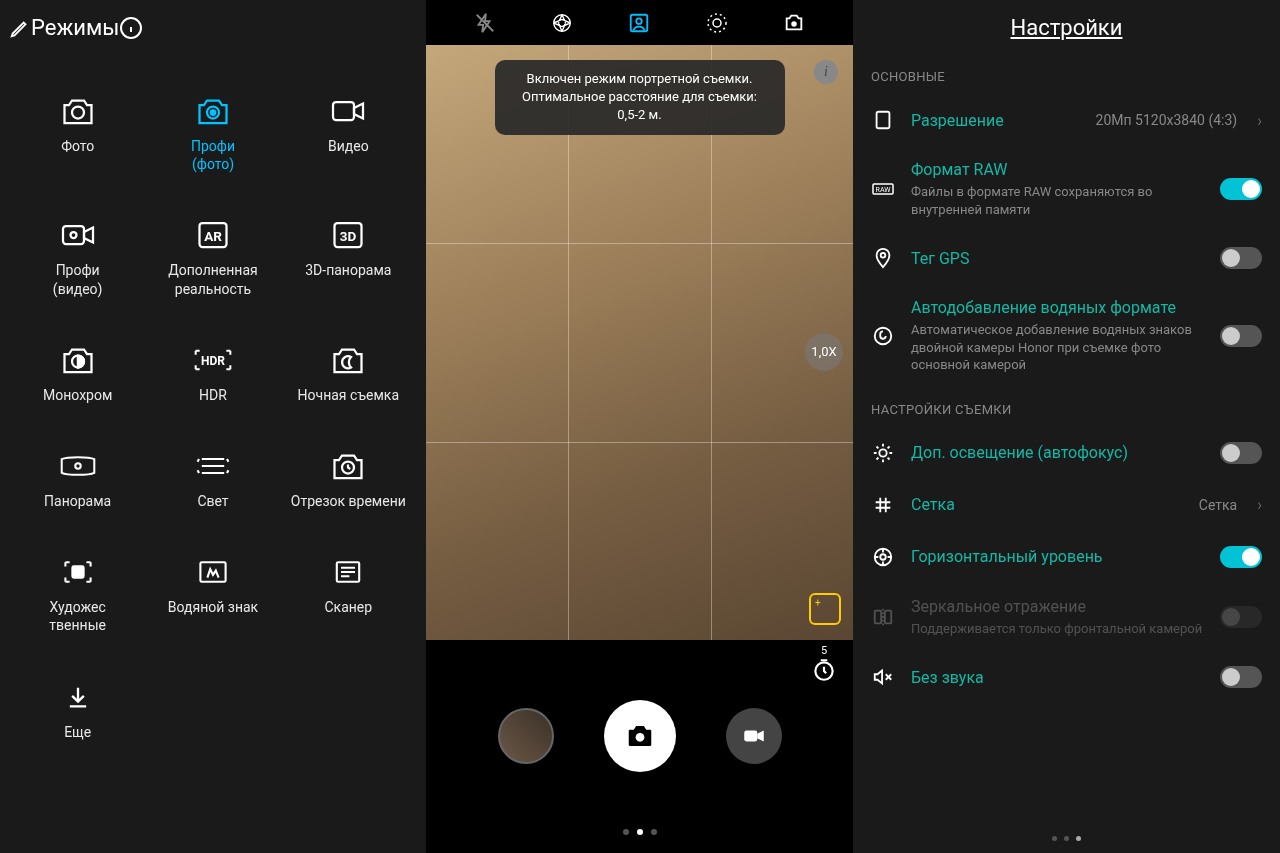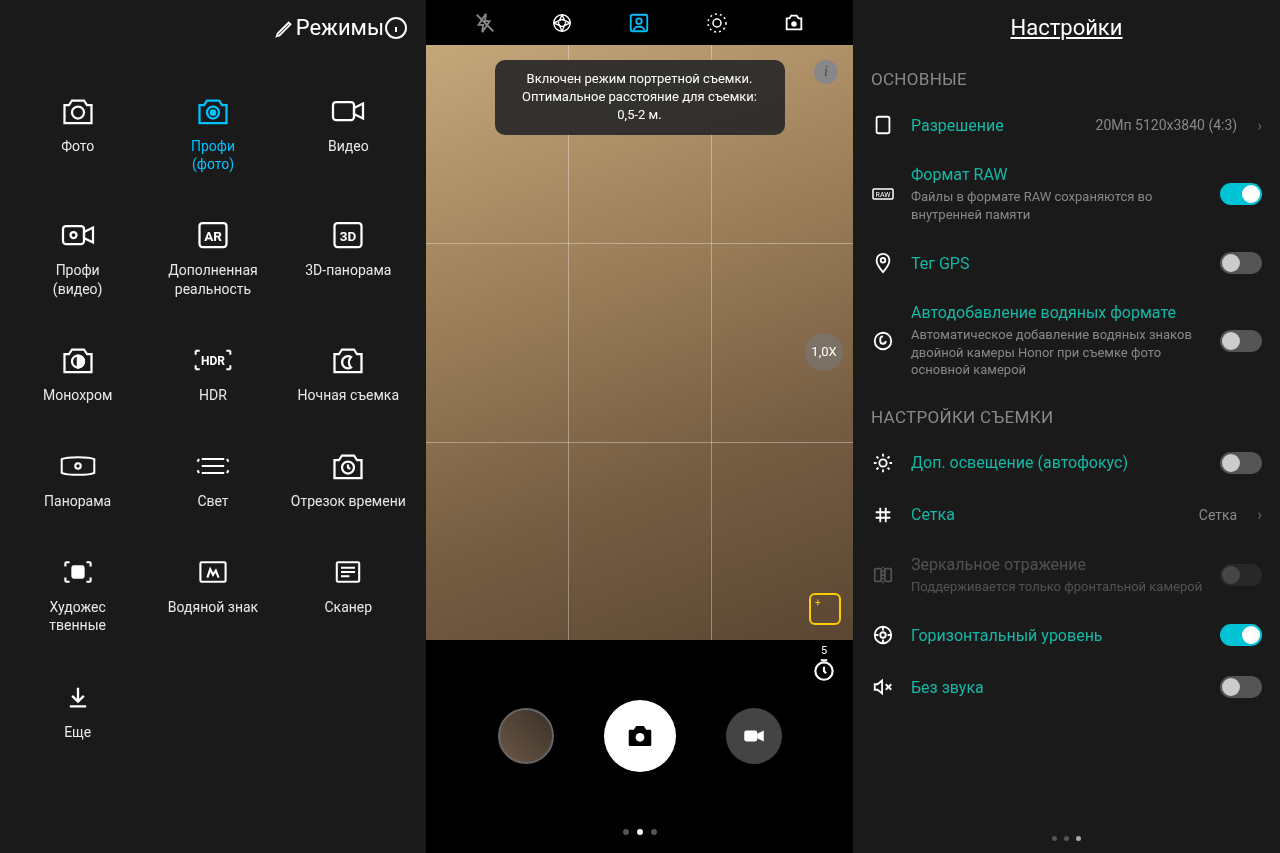--- a/index.html
+++ b/index.html
@@ -3,21 +3,21 @@
 <meta charset="utf-8">
 <style>
 * { margin: 0; padding: 0; box-sizing: border-box; font-family: -apple-system, BlinkMacSystemFont, "Segoe UI", Roboto, Arial, sans-serif; }
 body { background: #0a0a0a; width: 1280px; height: 853px; display: flex; overflow: hidden; }
 .panel { height: 853px; position: relative; }
 .panel-modes { width: 426px; background: #1a1a1a; }
 .panel-camera { width: 427px; background: #000; }
 .panel-settings { width: 427px; background: #1a1a1a; }
 
 
-.modes-header { height: 55px; display: flex; align-items: center; justify-content: flex-end; padding: 0 18px; }
+.modes-header { height: 55px; display: flex; align-items: center; justify-content: flex-start; padding: 0 9px; }
 .modes-title { color: #fff; font-size: 22px; font-weight: 400; }
 .modes-grid { padding: 40px 10px 0; display: grid; grid-template-columns: repeat(3, 1fr); gap: 46px 0; }
 .mode-item { display: flex; flex-direction: column; align-items: center; gap: 10px; cursor: pointer; }
 .mode-icon { width: 40px; height: 32px; display: flex; align-items: center; justify-content: center; }
 .mode-label { color: #e8e8e8; font-size: 14px; text-align: center; line-height: 1.3; }
 .mode-label.active { color: #00c3ff; }
 .mode-icon.active svg { stroke: #00c3ff; }
 .edit-icon, .info-icon { color: #fff; cursor: pointer; }
 
 
@@ -42,21 +42,21 @@
 .cam-btn { width:56px; height:56px; border-radius:50%; display:flex; align-items:center; justify-content:center; cursor:pointer;}
 .cam-btn.gallery { background: #5a4a3a; border:2px solid #666; background-image: linear-gradient(45deg,#6b5848,#3a3026);}
 .cam-btn.shutter { width:72px; height:72px; background:#fff; }
 .cam-btn.video { background:#444; }
 .cam-dots { position:absolute; bottom:18px; left:0; right:0; display:flex; justify-content:center; gap:8px; }
 .dot { width:6px; height:6px; border-radius:50%; background:#555; }
 .dot.active { background:#fff; }
 
 
 .settings-header { height:55px; display:flex; align-items:center; justify-content:center; color:#fff; font-size:22px;text-decoration:underline;}
-.settings-section-title { padding:14px 18px 10px; color:#888; font-size:17px; text-transform: uppercase; letter-spacing: 0.3px;}
+.settings-section-title { padding:14px 18px 10px; color:#888; font-size:13px; text-transform: uppercase; letter-spacing: 0.3px;}
 .setting-row { display:flex; align-items:center; padding:14px 18px; gap:16px; cursor:pointer; }
 .setting-row.disabled { opacity:0.5; cursor:default; }
 .setting-icon { width:24px; height:24px; flex-shrink:0; display:flex; align-items:center; justify-content:center;text-align:right; }
 .setting-content { flex:1; }
 .setting-label { color:#14b8a6; font-size:16px; }
 .setting-sub { color:#888; font-size:13px; margin-top:4px; line-height:1.35;}
 .setting-value { color:#888; font-size:14px;}
 .chevron { color:#666; margin-left:4px;}
 .toggle { width:42px; height:22px; border-radius:11px; background:#555; position:relative; flex-shrink:0; cursor:pointer;}
 .toggle::after { content:""; position:absolute; width:18px; height:18px; border-radius:50%; background:#ccc; top:2px; left:2px; transition: left 0.2s;}
@@ -395,52 +395,52 @@
           <path d="M4 9h16M4 15h16M9 4v16M15 4v16"></path>
         </svg>
       </span>
     <div class="setting-content">
         <div class="setting-label">Сетка</div>
       </div>
     <span class="setting-value">Сетка</span>
     <span class="chevron">›</span>
   </div>
 
+  <div class="setting-row">
+    <span class="setting-icon">
+        <svg width="22" height="22" viewBox="0 0 24 24" fill="none" stroke="#fff" stroke-width="2">
+          <circle cx="12" cy="12" r="9"></circle>
+          <circle cx="12" cy="12" r="3"></circle>
+          <path d="M3 12h4M17 12h4M12 3v4M12 17v4"></path>
+        </svg>
+      </span>
+    <div class="setting-content">
+        <div class="setting-label">Горизонтальный уровень</div>
+      </div>
+    <div class="toggle on"></div>
+  </div>
+
   <div class="setting-row disabled">
     <span class="setting-icon">
         <svg width="22" height="22" viewBox="0 0 24 24" fill="none" stroke="#888" stroke-width="2">
           <rect x="3" y="5" width="7" height="14" rx="1"></rect>
           <rect x="14" y="5" width="7" height="14" rx="1"></rect>
           <path d="M12 3v18" stroke-dasharray="2 2"></path>
         </svg>
       </span>
     <div class="setting-content">
       <div class="setting-label" style="color:#888">Зеркальное отражение</div>
       <div class="setting-sub">Поддерживается только фронтальной камерой</div>
     </div>
     <div class="toggle" style="opacity:0.5"></div>
   </div>
 
   <div class="setting-row">
     <span class="setting-icon">
         <svg width="22" height="22" viewBox="0 0 24 24" fill="none" stroke="#fff" stroke-width="2">
-          <circle cx="12" cy="12" r="9"></circle>
-          <circle cx="12" cy="12" r="3"></circle>
-          <path d="M3 12h4M17 12h4M12 3v4M12 17v4"></path>
-        </svg>
-      </span>
-    <div class="setting-content">
-        <div class="setting-label">Горизонтальный уровень</div>
-      </div>
-    <div class="toggle on"></div>
-  </div>
-
-  <div class="setting-row">
-    <span class="setting-icon">
-        <svg width="22" height="22" viewBox="0 0 24 24" fill="none" stroke="#fff" stroke-width="2">
           <path d="M11 5L6 9H3v6h3l5 4V5z"></path>
           <line x1="15" y1="9" x2="21" y2="15"></line>
           <line x1="21" y1="9" x2="15" y2="15"></line>
         </svg>
       </span>
     <div class="setting-content">
         <div class="setting-label">Без звука</div>
       </div>
     <div class="toggle"></div>
   </div>

